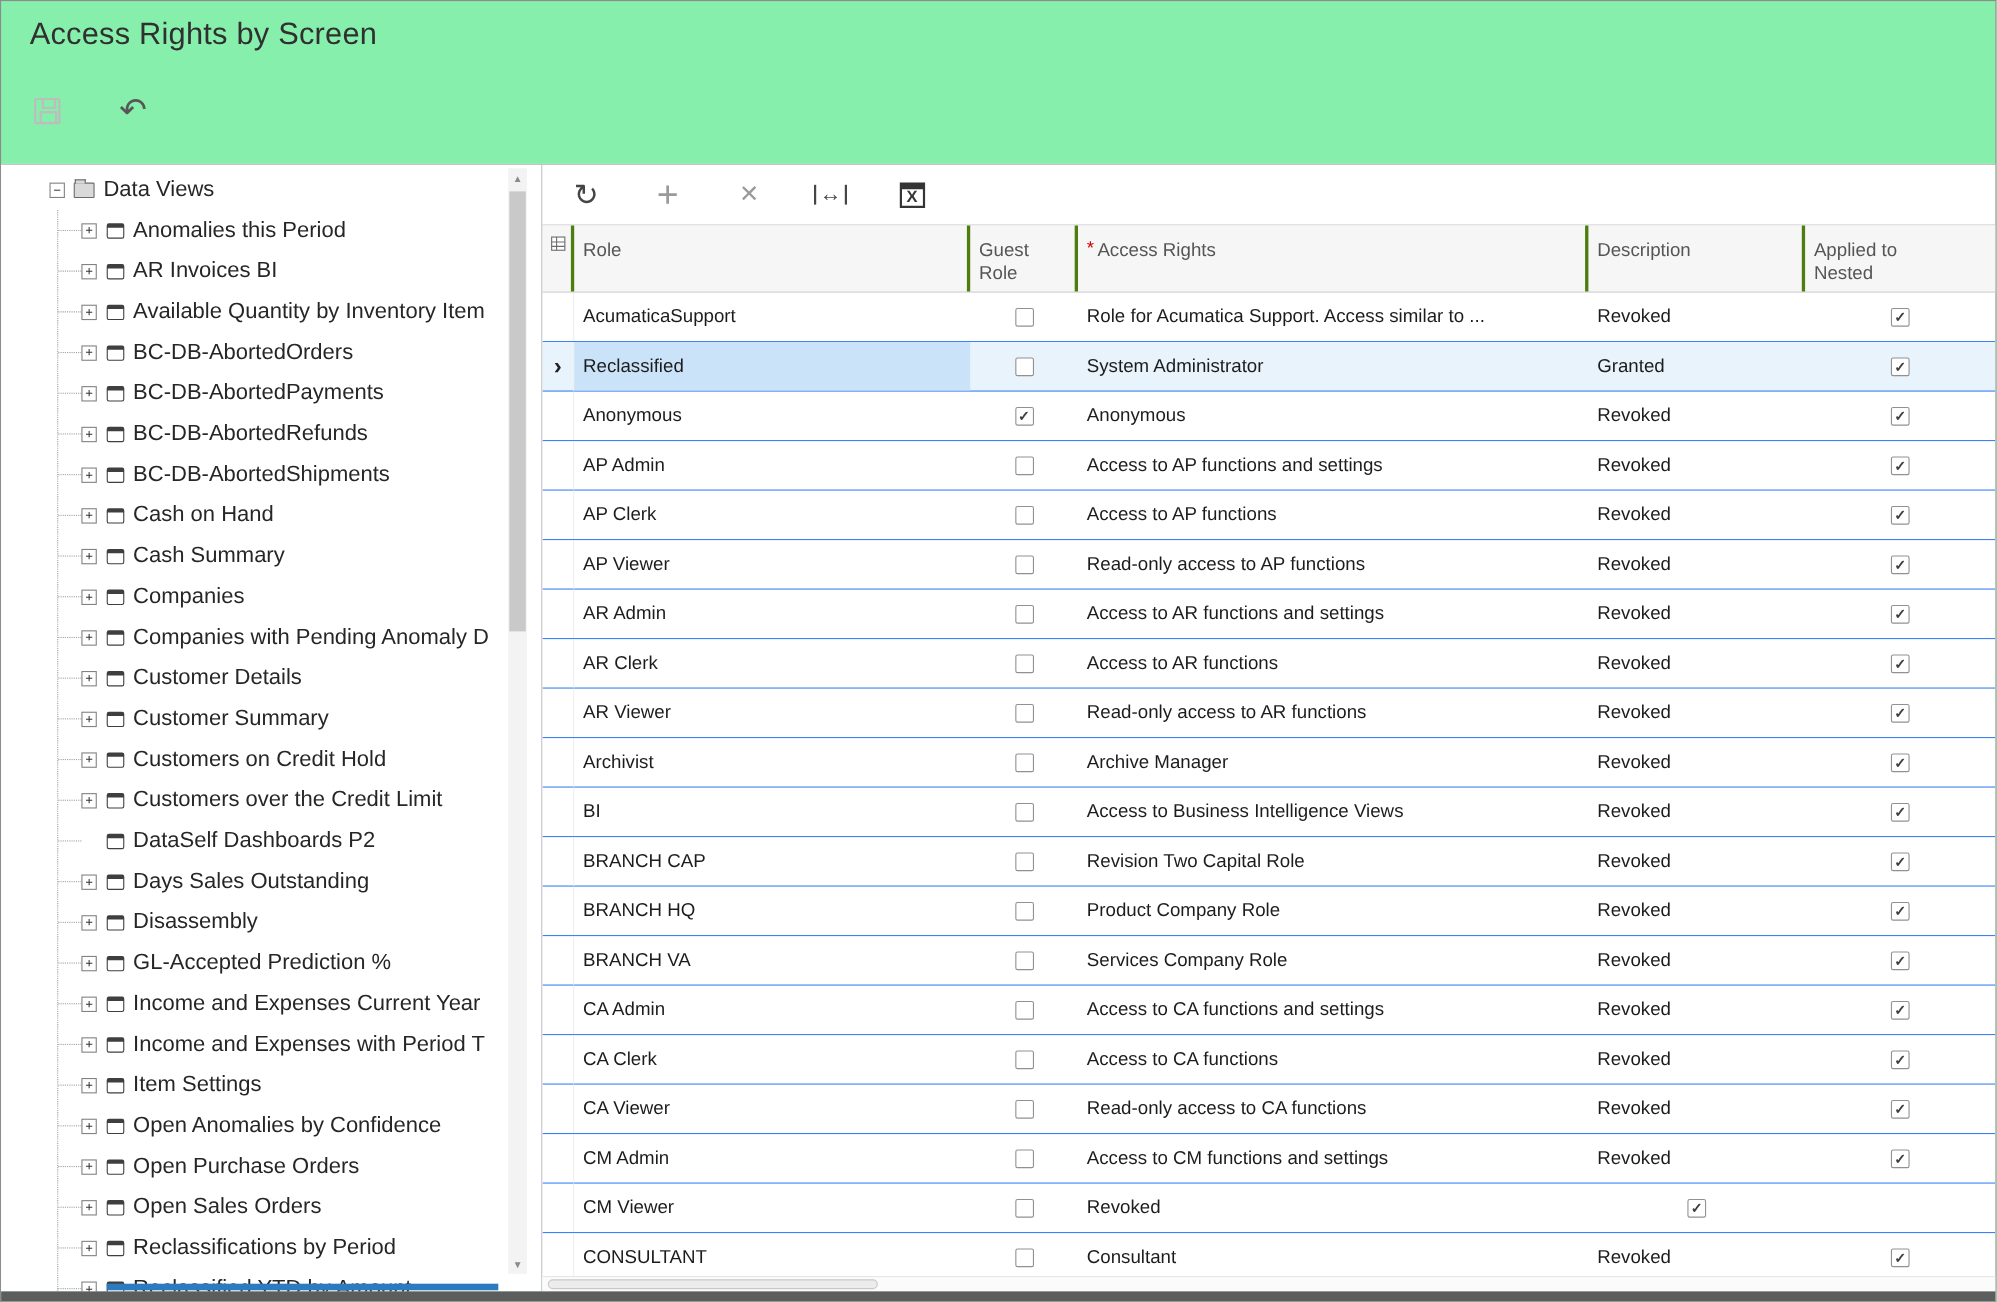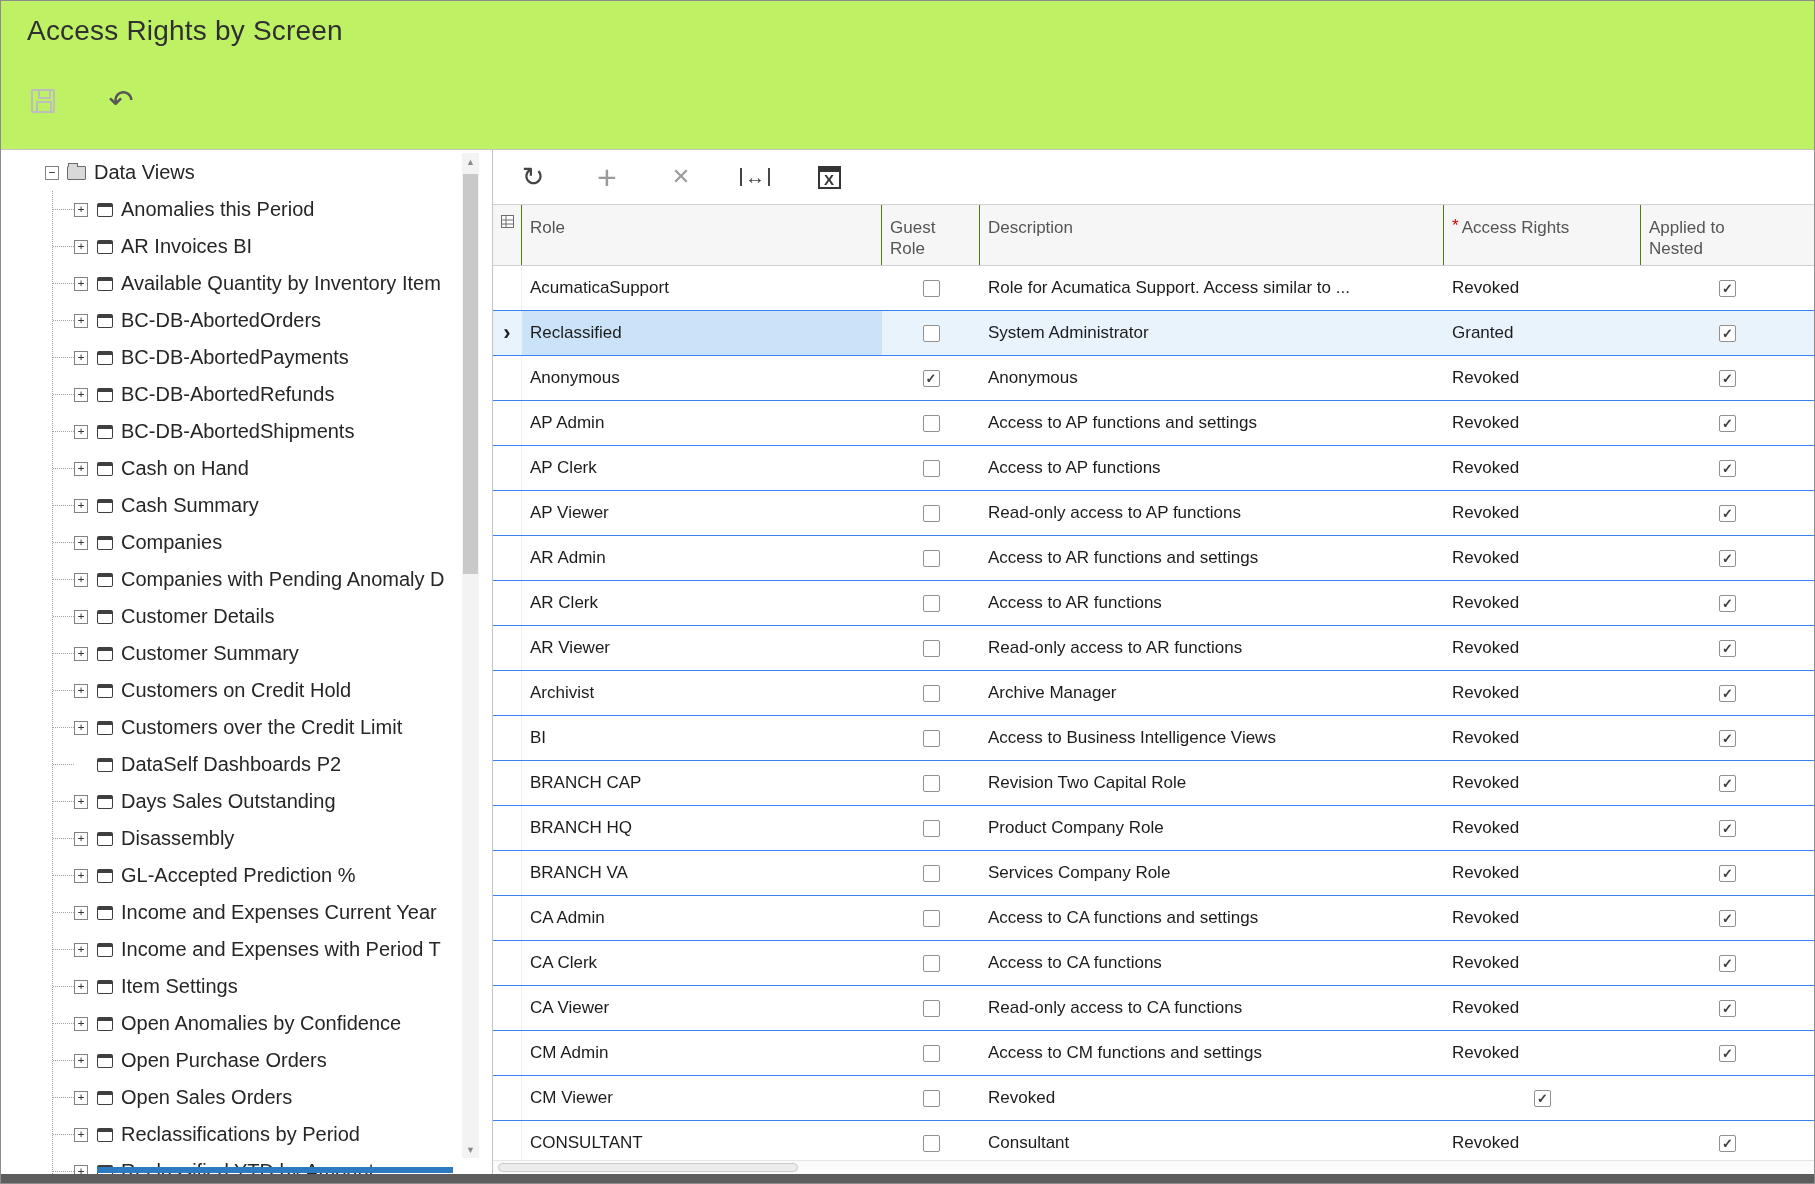--- a/index.html
+++ b/index.html
@@ -1,18 +1,18 @@
 <!DOCTYPE html>
 <html><head>
 <meta charset="utf-8">
 <style>
   * { margin:0; padding:0; box-sizing:border-box; }
   body { background:#ffffff; font-family:"Liberation Sans", sans-serif; }
 
-  .window { position:relative; width:1815px; height:1184px; background:#bef264;
+  .window { position:relative; width:1815px; height:1184px; background:#86efac;
             border:1px solid #8c8c8c; overflow:hidden; }
 
   .page-title { position:absolute; top:14px; left:26px; font-size:28px;
                 font-weight:500; color:#303030; letter-spacing:.2px; }
 
   .main-toolbar { position:absolute; top:80px; left:24px; height:40px;
                   display:flex; align-items:center; gap:42px; }
   .tb-btn { width:36px; height:36px; display:flex; align-items:center;
             justify-content:center; background:transparent; border:none; cursor:pointer; }
 
@@ -65,21 +65,21 @@
   .add-glyph { font-size:34px; font-weight:300; color:#9a9a9a; line-height:1; }
   .delete-glyph { font-size:22px; color:#9a9a9a; line-height:1; }
   .fit-glyph { font-size:20px; color:#454545; border-left:2px solid #454545;
                border-right:2px solid #454545; padding:0 3px; line-height:18px; }
   .excel-glyph { width:23px; height:23px; border:2px solid #353535; border-top-width:6px;
                  color:#353535; font-weight:700; font-size:15px; display:flex;
                  align-items:center; justify-content:center; }
 
   .grid-head, .grid-row { display:grid; grid-template-columns:29px 360px 98px 464px 197px 1fr; }
   .grid-head { flex:none; height:61px; background:#f6f6f6; border-bottom:1px solid #cfcfcf; }
-  .hcell { border-right:1px solid #4d7c0f; padding:12px 8px 0 8px; font-size:17px;
+  .hcell { border-right:3px solid #4d7c0f; padding:12px 8px 0 8px; font-size:17px;
            color:#555; line-height:21px; overflow:hidden; }
   .hcell:last-child { border-right:none; }
   .hcell.sel { padding:8px 0 0 7px; }
   .hcell .narrow { display:inline-block; width:76px; }
   .hcell .narrow2 { display:inline-block; width:78px; }
   .req { color:#cc0000; margin-right:3px; position:relative; top:-2px; }
 
   .grid-body { flex:1; min-height:0; overflow:hidden; }
   .grid-row { height:45px; border-bottom:1px solid #3b82f6; font-size:17px; color:#1c1c1c; }
   .cell { display:flex; align-items:center; padding:0 8px; overflow:hidden; white-space:nowrap; height:100%; }
@@ -297,24 +297,24 @@
             <rect x="1.5" y="1.5" width="12" height="12" fill="#fff" stroke="#6d6d6d"></rect>
             <line x1="1.5" y1="6" x2="13.5" y2="6" stroke="#6d6d6d"></line>
             <line x1="1.5" y1="10" x2="13.5" y2="10" stroke="#6d6d6d"></line>
             <line x1="6" y1="1.5" x2="6" y2="13.5" stroke="#6d6d6d"></line>
           </svg>
         </div>
         <div class="hcell">Role</div>
         <div class="hcell">
           <span class="narrow">Guest Role</span>
         </div>
-        <div class="hcell">Description</div>
         <div class="hcell">
           <span class="req">*</span><span>Access Rights</span>
         </div>
+        <div class="hcell">Description</div>
         <div class="hcell">
           <span class="narrow2">Applied to Nested</span>
         </div>
       </div>
 
       <div class="grid-body" id="grid-body">
           <div class="grid-row">
     <div class="cell sel">
       <span class="chevron"></span>
     </div>

